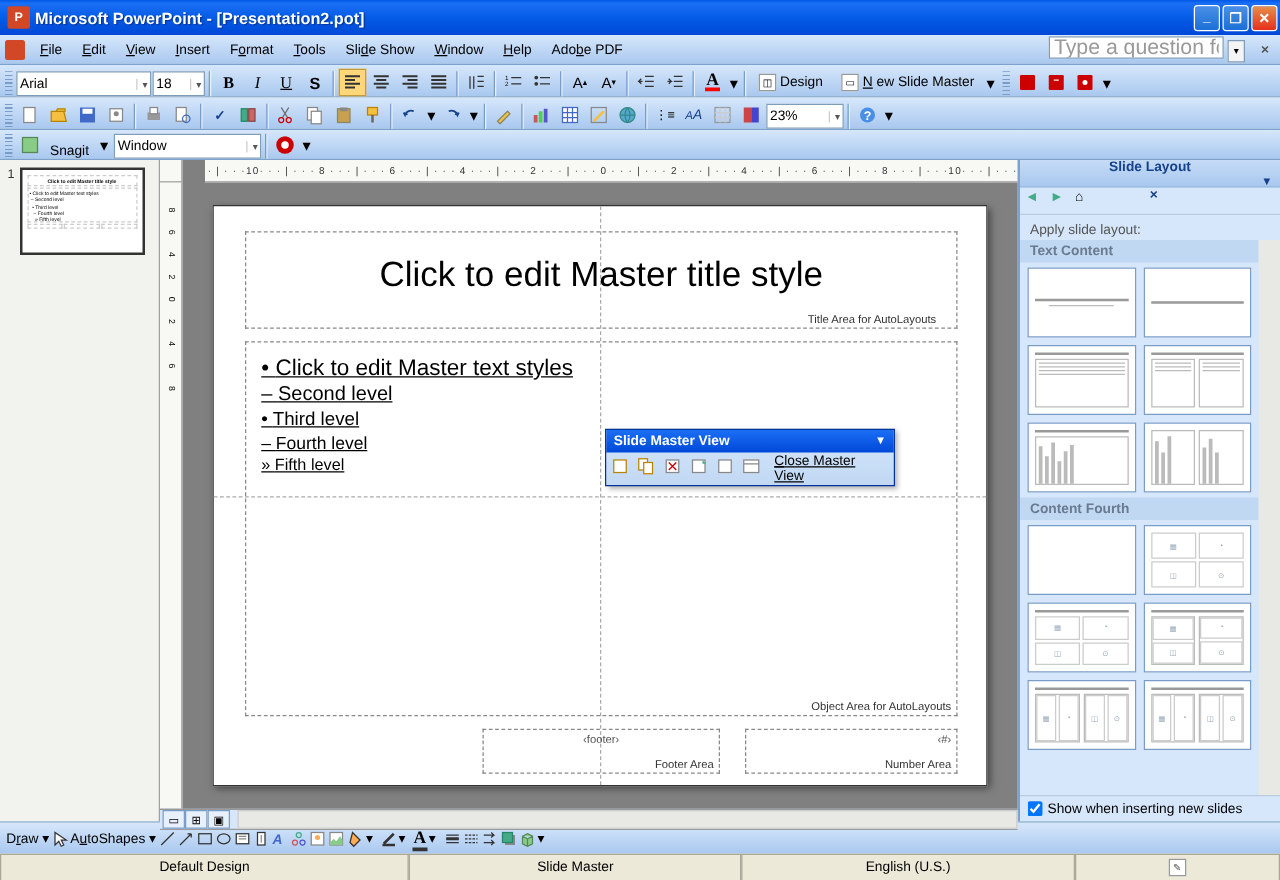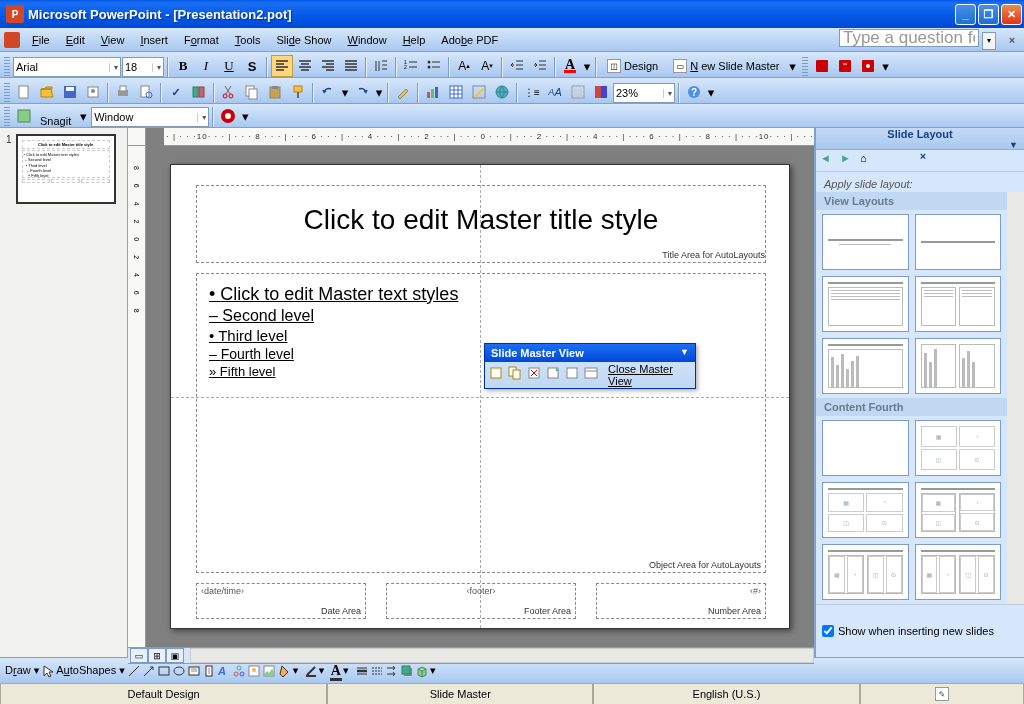--- a/index.html
+++ b/index.html
@@ -50,21 +50,21 @@
 .editor-area { flex: 1; display: flex; flex-direction: column; background: #808080; position: relative; }
 .ruler-h { height: 18px; background: #f8f8f4; border-bottom: 1px solid #999; margin-left: 18px; font-size: 8px; color: #333; display: flex; align-items: center; overflow: hidden; position: relative; }
 .ruler-h-content { position: absolute; left: 0; white-space: nowrap; letter-spacing: 1px; font-size: 8px; }
 .editor-body { flex: 1; display: flex; }
 .ruler-v { width: 18px; background: #f8f8f4; border-right: 1px solid #999; font-size: 8px; display: flex; flex-direction: column; align-items: center; }
 .canvas-wrap { flex: 1; display: flex; align-items: flex-start; justify-content: center; overflow: auto; padding: 18px; position: relative; }
 .slide-canvas { width: 620px; height: 465px; background: white; box-shadow: 2px 2px 6px rgba(0,0,0,0.5); position: relative; border: 1px solid #333; }
 
 .placeholder { position: absolute; border: 1px dashed #888; font-family: Arial; }
 .ph-title { left: 25px; top: 20px; width: 570px; height: 78px; text-align: center; font-size: 28px; padding-top: 18px; }
-.ph-title-note { position: absolute; right: 0; bottom: 2px; font-size: 9px; color: #333; margin-left: 16px; }
+.ph-title-note { position: absolute; right: 16px; bottom: 2px; font-size: 9px; color: #333; margin-left: 16px; }
 .ph-body { left: 25px; top: 108px; width: 570px; height: 300px; font-size: 18px; padding: 8px 12px; text-decoration: underline; }
 .ph-body ul { list-style: none; }
 .ph-body li { margin: 2px 0; }
 .lvl1::before { content: "• "; }
 .lvl2 { margin-left: 24px; font-size: 16px; } .lvl2::before { content: "– "; }
 .lvl3 { margin-left: 48px; font-size: 15px; } .lvl3::before { content: "• "; }
 .lvl4 { margin-left: 72px; font-size: 14px; } .lvl4::before { content: "– "; }
 .lvl5 { margin-left: 96px; font-size: 13px; } .lvl5::before { content: "» "; }
 .ph-body-note { position: absolute; right: 4px; bottom: 2px; font-size: 9px; color: #333; }
 .ph-date { left: 25px; top: 418px; width: 170px; height: 36px; font-size: 9px; }
@@ -72,50 +72,50 @@
 .ph-num { left: 425px; top: 418px; width: 170px; height: 36px; font-size: 9px; text-align: right; }
 .ph-small-top { position: absolute; top: 2px; left: 4px; font-size: 9px; color: #555; }
 .ph-small-top-r { position: absolute; top: 2px; right: 4px; font-size: 9px; color: #555; }
 .ph-small-bot { position: absolute; bottom: 2px; right: 4px; font-size: 9px; color: #333; }
 
 
 .guide-v { position: absolute; left: 50%; top: 0; bottom: 0; border-left: 1px dashed #aaa; }
 .guide-h { position: absolute; top: 50%; left: 0; right: 0; border-top: 1px dashed #aaa; }
 
 
-.smv-toolbar { position: absolute; left: 484px; top: 343px; width: 212px; background: linear-gradient(to bottom,#d6e7fb,#c1d8f3); border: 1px solid #003399; box-shadow: 2px 2px 4px rgba(0,0,0,0.3); z-index: 50; }
+.smv-toolbar { position: absolute; left: 484px; top: 343px; width: 232px; background: linear-gradient(to bottom,#d6e7fb,#c1d8f3); border: 1px solid #003399; box-shadow: 2px 2px 4px rgba(0,0,0,0.3); z-index: 50; }
 .smv-title { background: linear-gradient(to bottom,#1b6ff5,#0048d8); color: white; font-size: 11px; font-weight: bold; padding: 3px 6px; display: flex; }
 .smv-title span:last-child { margin-left: auto; font-size: 9px; }
 .smv-body { display: flex; align-items: center; gap: 2px; padding: 2px 3px; height: 26px; }
 .smv-body .tb-btn { width: 20px; height: 20px; }
 .smv-close { font-size: 11px; padding: 2px 5px; cursor: pointer; border: 1px solid transparent; text-decoration: underline; }
 
 
 .taskpane { width: 210px; background: #d6e7fb; border-left: 2px solid #7da2ce; display: flex; flex-direction: column; }
 .tp-header { height: 22px; background: linear-gradient(to bottom,#c5dbf6,#a9c8ef); display: flex; align-items: center; padding: 0 6px; font-size: 11px; font-weight: bold; color: #15428b; border-bottom: 1px solid #8cb2dc; flex-direction: column; }
 .tp-header .tp-dd { margin-left: auto; font-size: 9px; cursor:pointer; }
 .tp-header .tp-x { margin-left: 6px; cursor:pointer; font-size:11px;}
 .tp-nav { height: 22px; display: flex; align-items: center; gap: 2px; padding: 2px 4px; border-bottom: 1px solid #bcd; }
 .tp-nav .tb-btn { width: 18px; height: 18px; font-size: 11px; }
-.tp-label { font-size: 11px; color: #555; padding: 6px 8px 2px; font-style: italic; }
+.tp-label { font-size: 11px; color: #555; padding: 6px 8px 2px; }
 .tp-section { background: #c1d8f3; font-size: 11px; font-weight: bold; color: #6a7a8f; padding: 3px 8px; }
 .tp-layouts { flex: 1; overflow-y: auto; padding: 4px 6px; display: grid; grid-template-columns: 1fr 1fr; gap: 6px; align-content: start; }
 .layout-thumb { height: 56px; background: white; border: 1px solid #7a9cc7; cursor: pointer; display: flex; flex-direction: column; padding: 5px; gap: 3px; justify-content: center; }
 .layout-thumb .t-line { height: 2px; background: #999; }
 .layout-thumb .t-sub { height: 1px; background: #bbb; width: 70%; margin: 0 auto; }
 .layout-thumb .t-box { flex:1; border: 1px solid #bbb; }
 .layout-thumb .t-cols { flex:1; display:flex; gap:3px;}
 .layout-thumb .t-cols .t-box{flex:1;}
 .layout-thumb .t-lines { flex:1; display:flex; flex-direction:column; gap:2px; padding:2px;}
 .layout-thumb .t-lines div{height:1px;background:#bbb;}
 .layout-thumb .t-bars{flex:1;display:flex;align-items:flex-end;gap:2px;padding:0 2px;}
 .layout-thumb .t-bars div{width:3px;background:#bbb;}
 .layout-thumb .t-grid{flex:1;display:grid;grid-template-columns:1fr 1fr;gap:2px;}
 .layout-thumb .t-grid div{border:1px solid #ccc;font-size:6px;display:flex;align-items:center;justify-content:center;color:#9ab;}
-.tp-footer { padding: 20px 6px; font-size: 11px; border-top: 1px solid #bcd; display: flex; align-items: center; gap: 4px; }
+.tp-footer { padding: 4px 6px; font-size: 11px; border-top: 1px solid #bcd; display: flex; align-items: center; gap: 4px; }
 .tp-footer input { width: 12px; height: 12px; }
 
 
 .tp-scroll { width: 17px; background: #e8e8e4; }
 
 
 .view-btns-row { height: 18px; background: #d6e7fb; display: flex; align-items: center; border-top: 1px solid #999; border-bottom: 1px solid #999;}
 .view-btns { display: flex; gap: 0; padding: 0 2px;}
 .view-btns .vb { width: 18px; height: 15px; border: 1px solid #7a9cc7; background: #e8f1fb; font-size: 9px; display: flex; align-items: center; justify-content: center; cursor:pointer;}
 .hscroll { flex:1; height: 15px; background: #e8e8e4; border: 1px solid #ccc; margin-left: 4px;}
@@ -479,24 +479,20 @@
             <ul>
               <li class="lvl1"><span>Click to edit Master text styles</span></li>
               <li class="lvl2"><span>Second level</span></li>
               <li class="lvl3"><span>Third level</span></li>
               <li class="lvl4"><span>Fourth level</span></li>
               <li class="lvl5"><span>Fifth level</span></li>
             </ul>
             <div class="ph-body-note">Object Area for AutoLayouts</div>
           </div>
 
-          <div class="placeholder ph-date">
-            <div class="ph-small-top">‹date/time›</div>
-            <div class="ph-small-bot">Date Area</div>
-          </div>
           <div class="placeholder ph-footer">
             <div class="ph-small-top" style="left:0;right:0;text-align:center">‹footer›</div>
             <div class="ph-small-bot">Footer Area</div>
           </div>
           <div class="placeholder ph-num">
             <div class="ph-small-top-r">‹#›</div>
             <div class="ph-small-bot">Number Area</div>
           </div>
         </div>
       </div>
@@ -562,21 +558,21 @@
       <span class="tp-x">×</span>
     </div>
     <div class="tp-nav">
       <div class="tb-btn" style="color:#4a8">◄</div>
       <div class="tb-btn" style="color:#4a8">►</div>
       <div class="tb-btn">⌂</div>
     </div>
     <div class="tp-label">Apply slide layout:</div>
     <div style="display:flex;flex:1;overflow:hidden">
       <div style="flex:1;overflow-y:auto">
-        <div class="tp-section">View Layouts</div>
+        <div class="tp-section">Text Content</div>
         <div class="tp-layouts">
           <div class="layout-thumb">
               <div class="t-line"></div>
               <div class="t-sub"></div>
             </div>
           <div class="layout-thumb">
               <div class="t-line"></div>
             </div>
           <div class="layout-thumb">
               <div class="t-line"></div>

